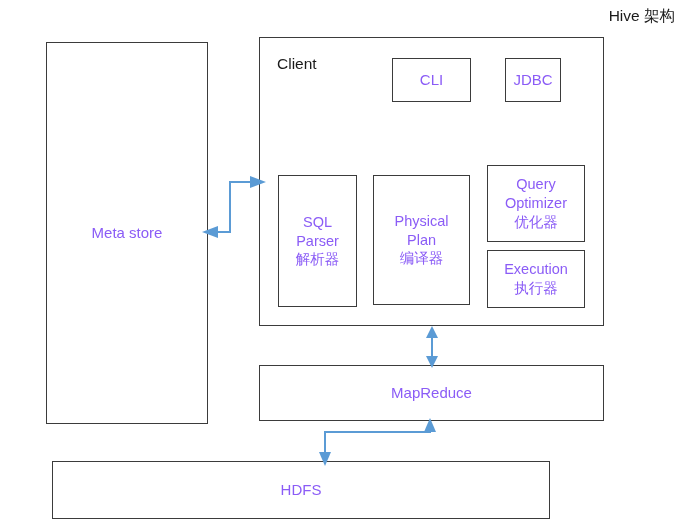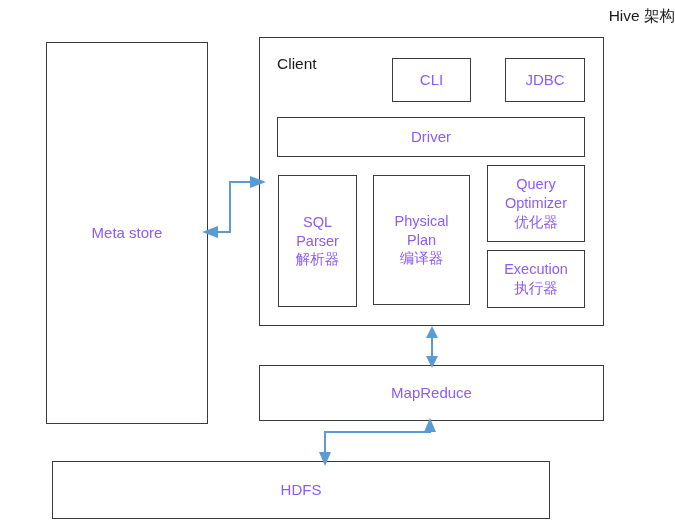--- a/index.html
+++ b/index.html
@@ -45,21 +45,21 @@
     left: 259px; top: 37px; width: 345px; height: 289px;
     display: block;
   }
   #client-label {
     position: absolute;
     left: 277px; top: 55px;
     font-size: 15.5px;
     color: #1a1a1a;
   }
   #cli-box   { left: 392px; top: 58px;  width: 79px;  height: 44px; font-size: 15px; }
-  #jdbc-box  { left: 505px; top: 58px;  width: 80px;  height: 44px; font-size: 15px; }
+  #jdbc-box  { left: 505px; top: 58px;  width: 56px;  height: 44px; font-size: 15px; }
   #driver-box{ left: 277px; top: 117px; width: 308px; height: 40px; font-size: 15px; }
   #sql-parser-box    { left: 278px; top: 175px; width: 79px;  height: 132px; font-size: 14.5px; }
   #physical-plan-box { left: 373px; top: 175px; width: 97px;  height: 130px; font-size: 14.5px; }
   #query-optimizer-box { left: 487px; top: 165px; width: 98px; height: 77px; font-size: 14.5px; }
   #execution-box       { left: 487px; top: 250px; width: 98px; height: 58px; font-size: 14.5px; }
   #mapreduce-box { left: 259px; top: 365px; width: 345px; height: 56px; font-size: 15px; }
   #hdfs-box      { left: 52px;  top: 461px; width: 498px; height: 58px; font-size: 15px; }
 
   .connector { position: absolute; overflow: visible; }
   #meta-client-connector { left: 200px; top: 168px; width: 68px; height: 80px; }
@@ -91,23 +91,20 @@
   <div id="client-label">Client</div>
 
   <div class="box" id="cli-box">
     <span>CLI</span>
   </div>
 
   <div class="box" id="jdbc-box">
     <span>JDBC</span>
   </div>
 
-  <div class="box" id="driver-box">
-    <span>Driver</span>
-  </div>
 
   <div class="box" id="sql-parser-box">
     <span>SQL
 Parser
 解析器</span>
   </div>
 
   <div class="box" id="physical-plan-box">
     <span>Physical
 Plan

